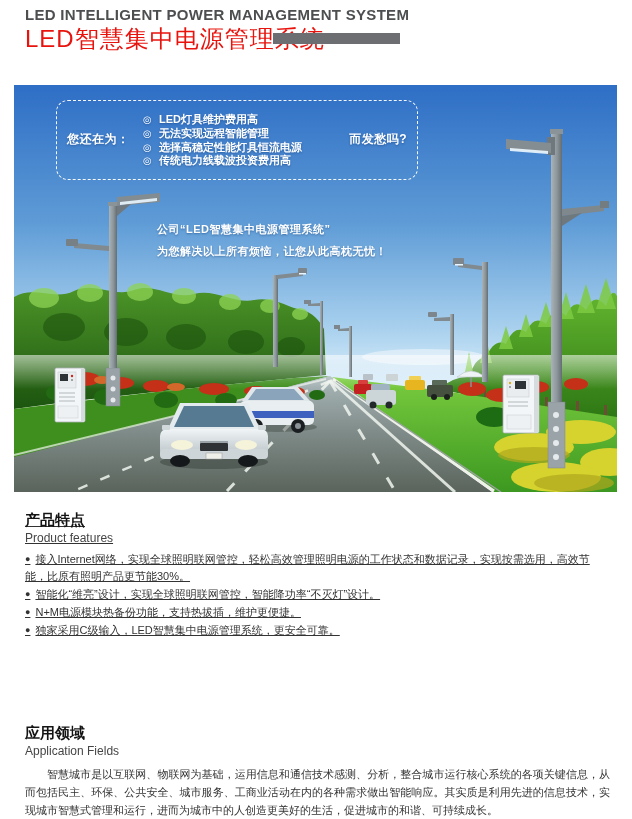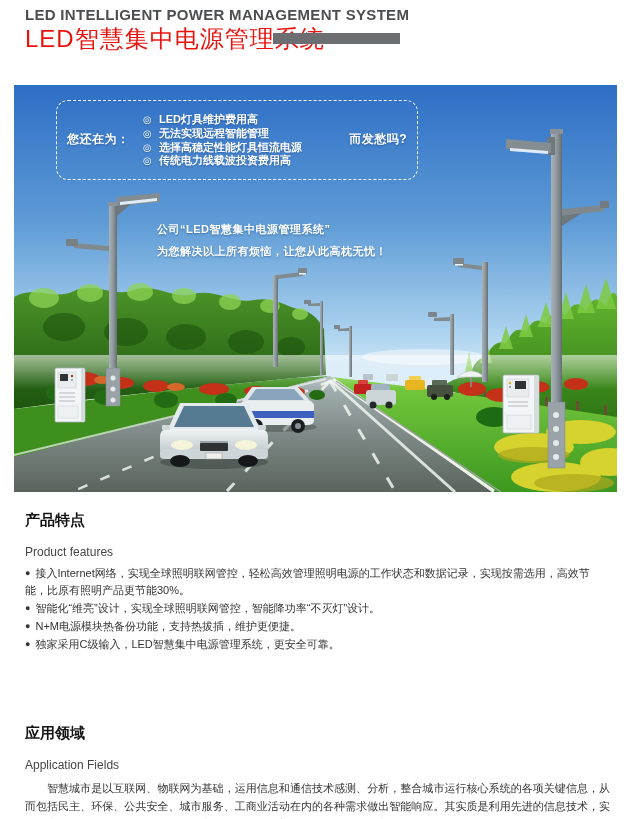--- a/index.html
+++ b/index.html
@@ -21,24 +21,24 @@
   .pain-lead{position:absolute;left:10px;top:30px;font-size:12px;letter-spacing:.5px;}
   .pain-trail{position:absolute;right:10px;top:30px;font-size:12px;letter-spacing:.5px;}
   .pain-list{position:absolute;left:86px;top:12px;}
   .pain-item{font-size:11px;line-height:13.8px;white-space:nowrap;}
   .pain-marker{display:inline-block;width:16px;font-size:10px;}
   .slogan{position:absolute;left:143px;top:101px;color:#fff;font-weight:bold;
           font-size:11px;line-height:22px;letter-spacing:.5px;
           text-shadow:0 1px 2px rgba(10,50,110,.45);margin-top:32px;}
   
   .section{position:absolute;left:25px;width:585px;color:var(--body-text,#333);}
-  .features{top:511px;}
+  .features{top:511px;text-decoration:underline;}
   .apps{top:724px;}
   .section h2{margin:0;font-size:15px;line-height:18px;font-weight:bold;color:#141414;}
-  .section .en{font-size:12px;line-height:14px;color:#454545;margin-top:16px;}
+  .section .en{font-size:12px;line-height:14px;color:#454545;margin-top:2px;}
   .feature-list{margin-top:6px;}
   .feature-item{font-size:11px;line-height:17px;margin-bottom:1px;}
   .feature-item .dot{font-size:9px;margin-right:5px;vertical-align:1px;}
   .apps p{margin:7px 0 0;font-size:11px;line-height:18px;text-indent:2em;
           text-align:justify;}
 </style>
 </head>
 <body>
 
 <div class="page">

